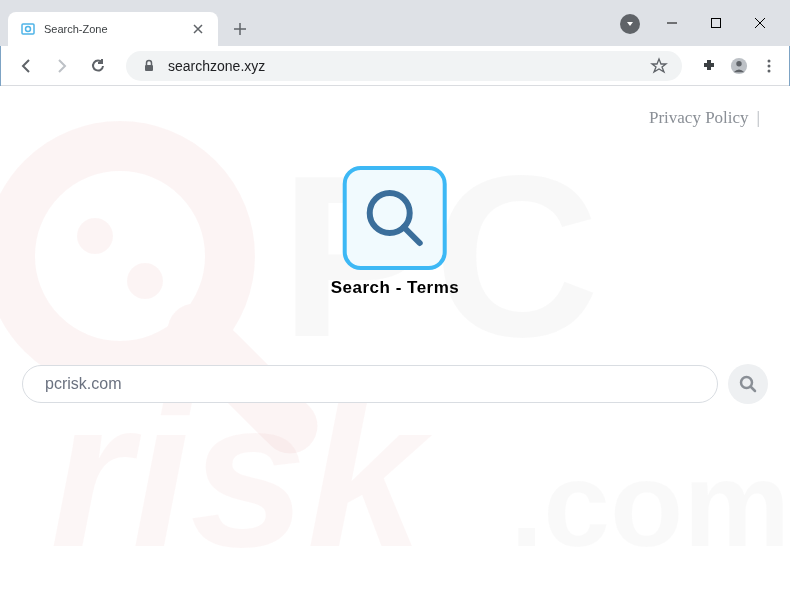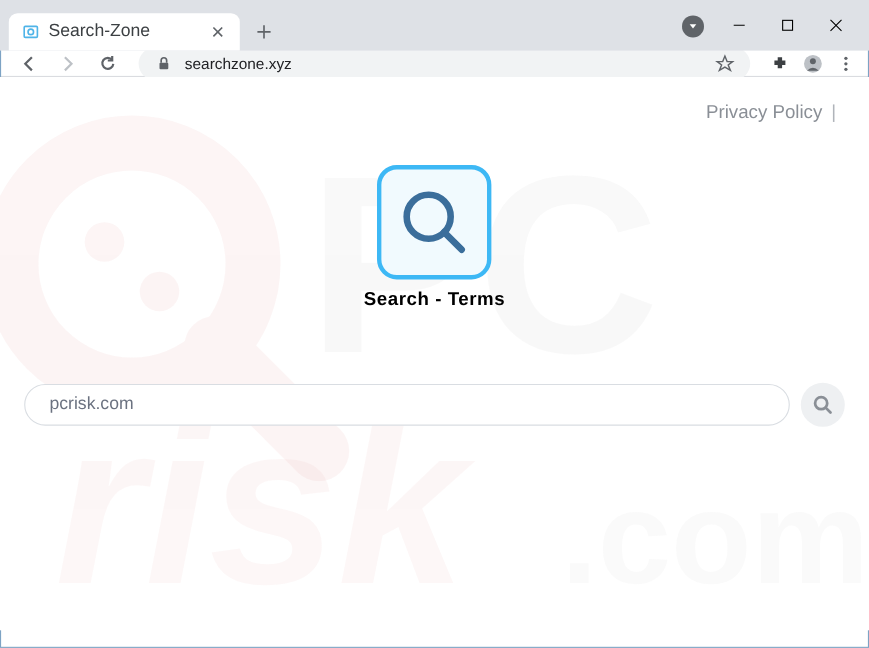--- a/index.html
+++ b/index.html
@@ -1,39 +1,39 @@
 <!DOCTYPE html>
 <html><head>
   <meta charset="utf-8">
   <style>
     * { margin: 0; padding: 0; box-sizing: border-box; }
     body { font-family: -apple-system, BlinkMacSystemFont, 'Segoe UI', Arial, sans-serif; width: 790px; height: 589px; background: #fff; position: relative; overflow: hidden; }
     
     .titlebar { height: 46px; background: #dee1e6; display: flex; align-items: flex-end; padding: 0 8px; position: relative; }
     .tab { background: #fff; border-radius: 8px 8px 0 0; height: 34px; display: flex; align-items: center; padding: 0 12px; min-width: 210px; gap: 8px; }
     .tab-favicon { width: 16px; height: 16px; display: flex; align-items: center; justify-content: center; }
-    .tab-title { font-size: 16px; color: #3c4043; flex: 1; }
+    .tab-title { font-size: 11px; color: #3c4043; flex: 1; }
     .tab-close { width: 16px; height: 16px; display: flex; align-items: center; justify-content: center; cursor: pointer; color: #5f6368; font-size: 14px; }
     .new-tab { width: 28px; height: 28px; display: flex; align-items: center; justify-content: center; cursor: pointer; margin-left: 8px; margin-bottom: 3px; color: #5f6368; }
     .window-controls { position: absolute; right: 0; top: 0; display: flex; height: 100%; align-items: center; gap: 24px; padding-right: 20px; }
     .win-btn { width: 20px; height: 20px; display: flex; align-items: center; justify-content: center; cursor: pointer; }
     .caret-icon { position: absolute; right: 150px; top: 14px; width: 20px; height: 20px; background: #5f6368; border-radius: 50%; display: flex; align-items: center; justify-content: center; cursor: pointer; }
     
-    .toolbar { height: 24px; background: #fff; display: flex; align-items: center; padding: 0 12px; gap: 8px; border-bottom: 1px solid #dadce0; }
+    .toolbar { height: 40px; background: #fff; display: flex; align-items: center; padding: 0 12px; gap: 8px; border-bottom: 1px solid #dadce0; }
     .nav-btn { width: 28px; height: 28px; display: flex; align-items: center; justify-content: center; color: #5f6368; cursor: pointer; border-radius: 50%; }
     .nav-btn.disabled { color: #bdc1c6; cursor: default; }
     .omnibox { flex: 1; height: 30px; background: #f1f3f4; border-radius: 15px; display: flex; align-items: center; padding: 0 14px; gap: 10px; margin: 0 6px; }
     .omnibox-url { font-size: 14px; color: #202124; flex: 1; }
     .omnibox-icon { width: 18px; height: 18px; display: flex; align-items: center; justify-content: center; color: #5f6368; }
     .toolbar-right { display: flex; align-items: center; gap: 12px; padding-left: 4px; }
     
     .page { position: relative; height: calc(589px - 86px); background: #fff; overflow: hidden; }
     .watermark { position: absolute; inset: 0; pointer-events: none; }
     
-    .top-links { position: absolute; top: 22px; right: 30px; display: flex; align-items: center; gap: 8px; font-size: 17px; color: #8a8f96; }
+    .top-links { position: absolute; top: 22px; right: 30px; display: flex; align-items: center; gap: 8px; font-size: 17px; color: #8a8f96; font-family: Liberation Serif, serif; }
     .top-link { cursor: pointer; color: #8a8f96; }
     .divider { color: #b0b4ba; }
     
     .center-logo { position: absolute; left: 50%; top: 80px; transform: translateX(-50%); display: flex; flex-direction: column; align-items: center; }
     .logo-box { width: 104px; height: 104px; background: #f1fafe; border: 4px solid #3db8f5; border-radius: 18px; display: flex; align-items: center; justify-content: center; }
     .logo-title { font-weight: 700; font-size: 17px; color: #000; margin-top: 8px; letter-spacing: 0.5px; }
     
     .search-wrap { position: absolute; left: 22px; right: 22px; top: 278px; display: flex; align-items: center; }
     .search-input { flex: 1; height: 38px; border: 1px solid #d9dde2; border-radius: 21px; padding: 0 22px; font-size: 16px; color: #6b7280; outline: none; background: #fff; }
     .search-btn { width: 40px; height: 40px; border-radius: 50%; background: #eef0f2; border: none; margin-left: 10px; display: flex; align-items: center; justify-content: center; cursor: pointer; }

